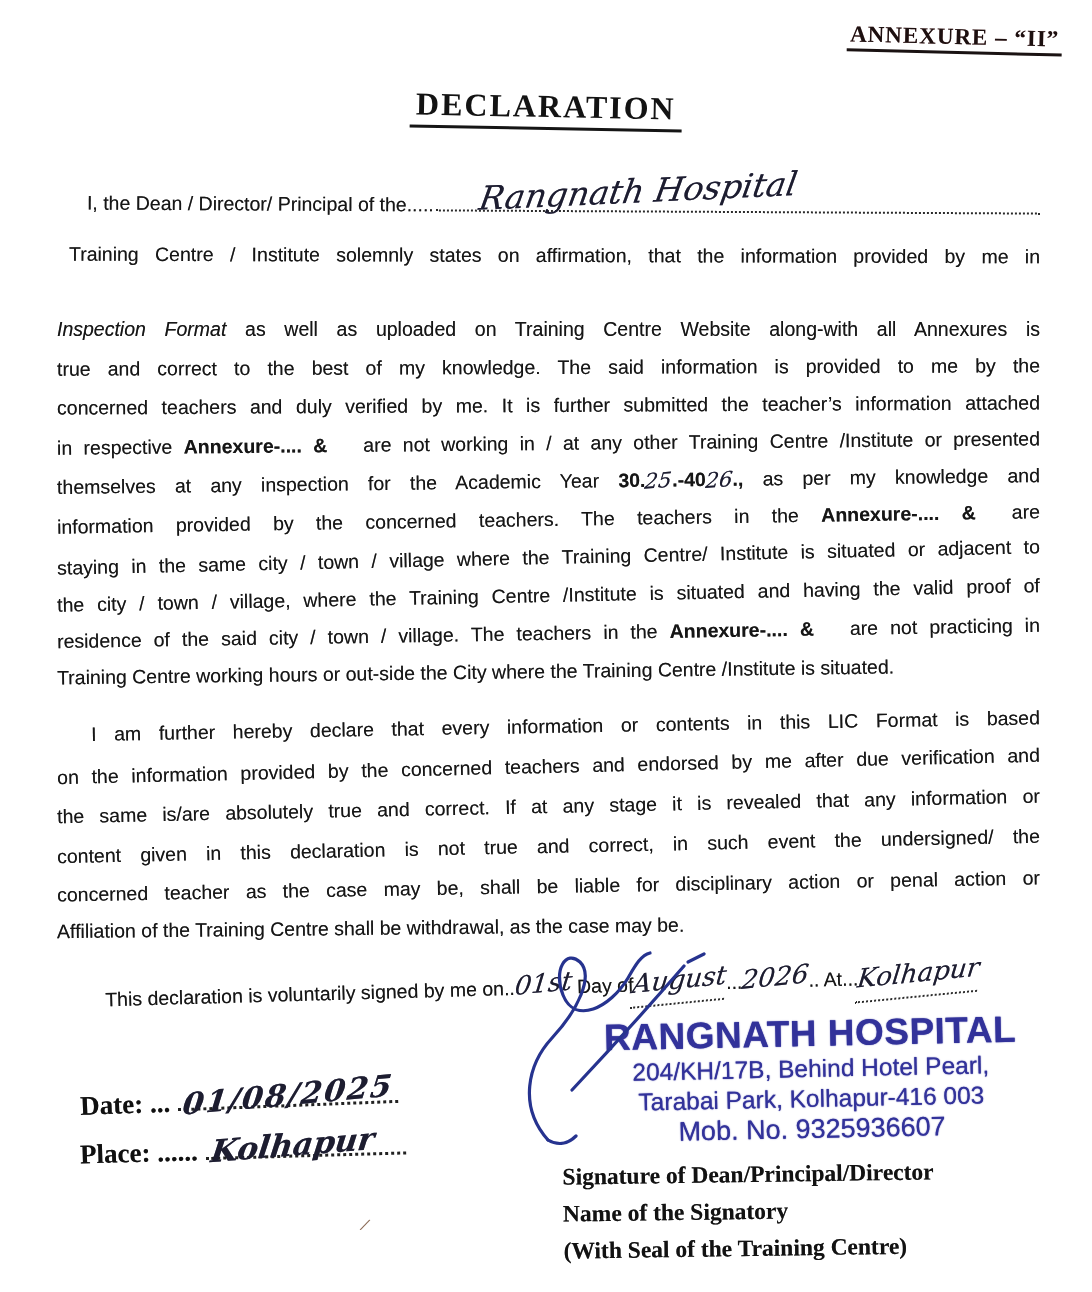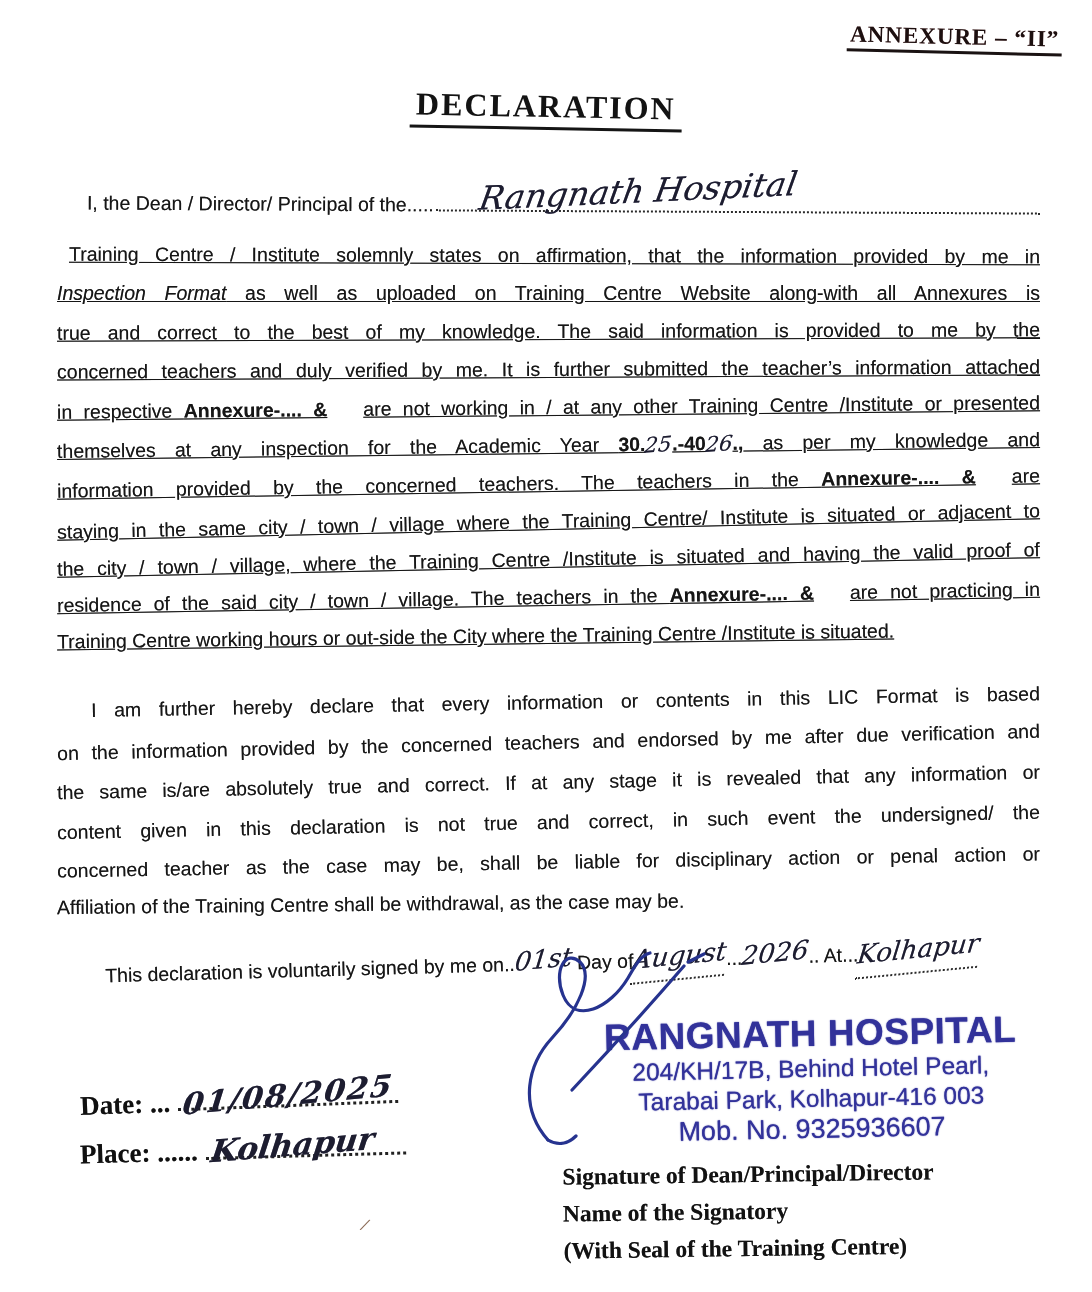--- a/index.html
+++ b/index.html
@@ -42,24 +42,24 @@
   }
   .seg-hw{font-size:27px;transform:skewX(-12deg) rotate(-4deg) translateY(-2px);}
   .seg-hw-sm{font-size:21px;transform:skewX(-10deg) rotate(-4deg) translateY(1px);}
 
   .opening{margin-top:46px;display:flex;align-items:baseline;height:46px;
            line-height:46px;font-size:19.5px;padding-left:30px;transform:rotate(.3deg);
            text-shadow:0 0 .5px rgba(0,0,0,.55);}
   .opening .fill{flex:1;border-bottom:2.5px dotted #2a2a2a;position:relative;height:34px;margin-left:2px;}
   .opening .fill .hw{position:absolute;left:45px;bottom:-4px;font-size:33px;}
 
-  .para1{margin-top:14px;text-decoration:underline;}
-  .para2{margin-top:28px;}
+  .para1{margin-top:14px;}
+  .para2{margin-top:16px;}
   .para1 .line:nth-child(1){transform:rotate(.15deg);}
-  .para1 .line:nth-child(2){transform:rotate(0deg);}
+  .para1 .line:nth-child(2){transform:rotate(0deg);margin-top:36px;}
   .para1 .line:nth-child(3){transform:rotate(-.2deg);}
   .para1 .line:nth-child(4){transform:rotate(-.3deg);}
   .para1 .line:nth-child(5){transform:rotate(-.55deg);}
   .para1 .line:nth-child(6){transform:rotate(-.7deg);}
   .para1 .line:nth-child(7){transform:rotate(-.9deg);}
   .para1 .line:nth-child(8){transform:rotate(-1.25deg);}
   .para1 .line:nth-child(9){transform:rotate(-1.15deg);}
   .para1 .line:nth-child(10){transform:rotate(-.95deg);}
   .para1 .line:nth-child(11){transform:rotate(-.75deg);}
   .para2 .line{height:40px;line-height:40px;}

